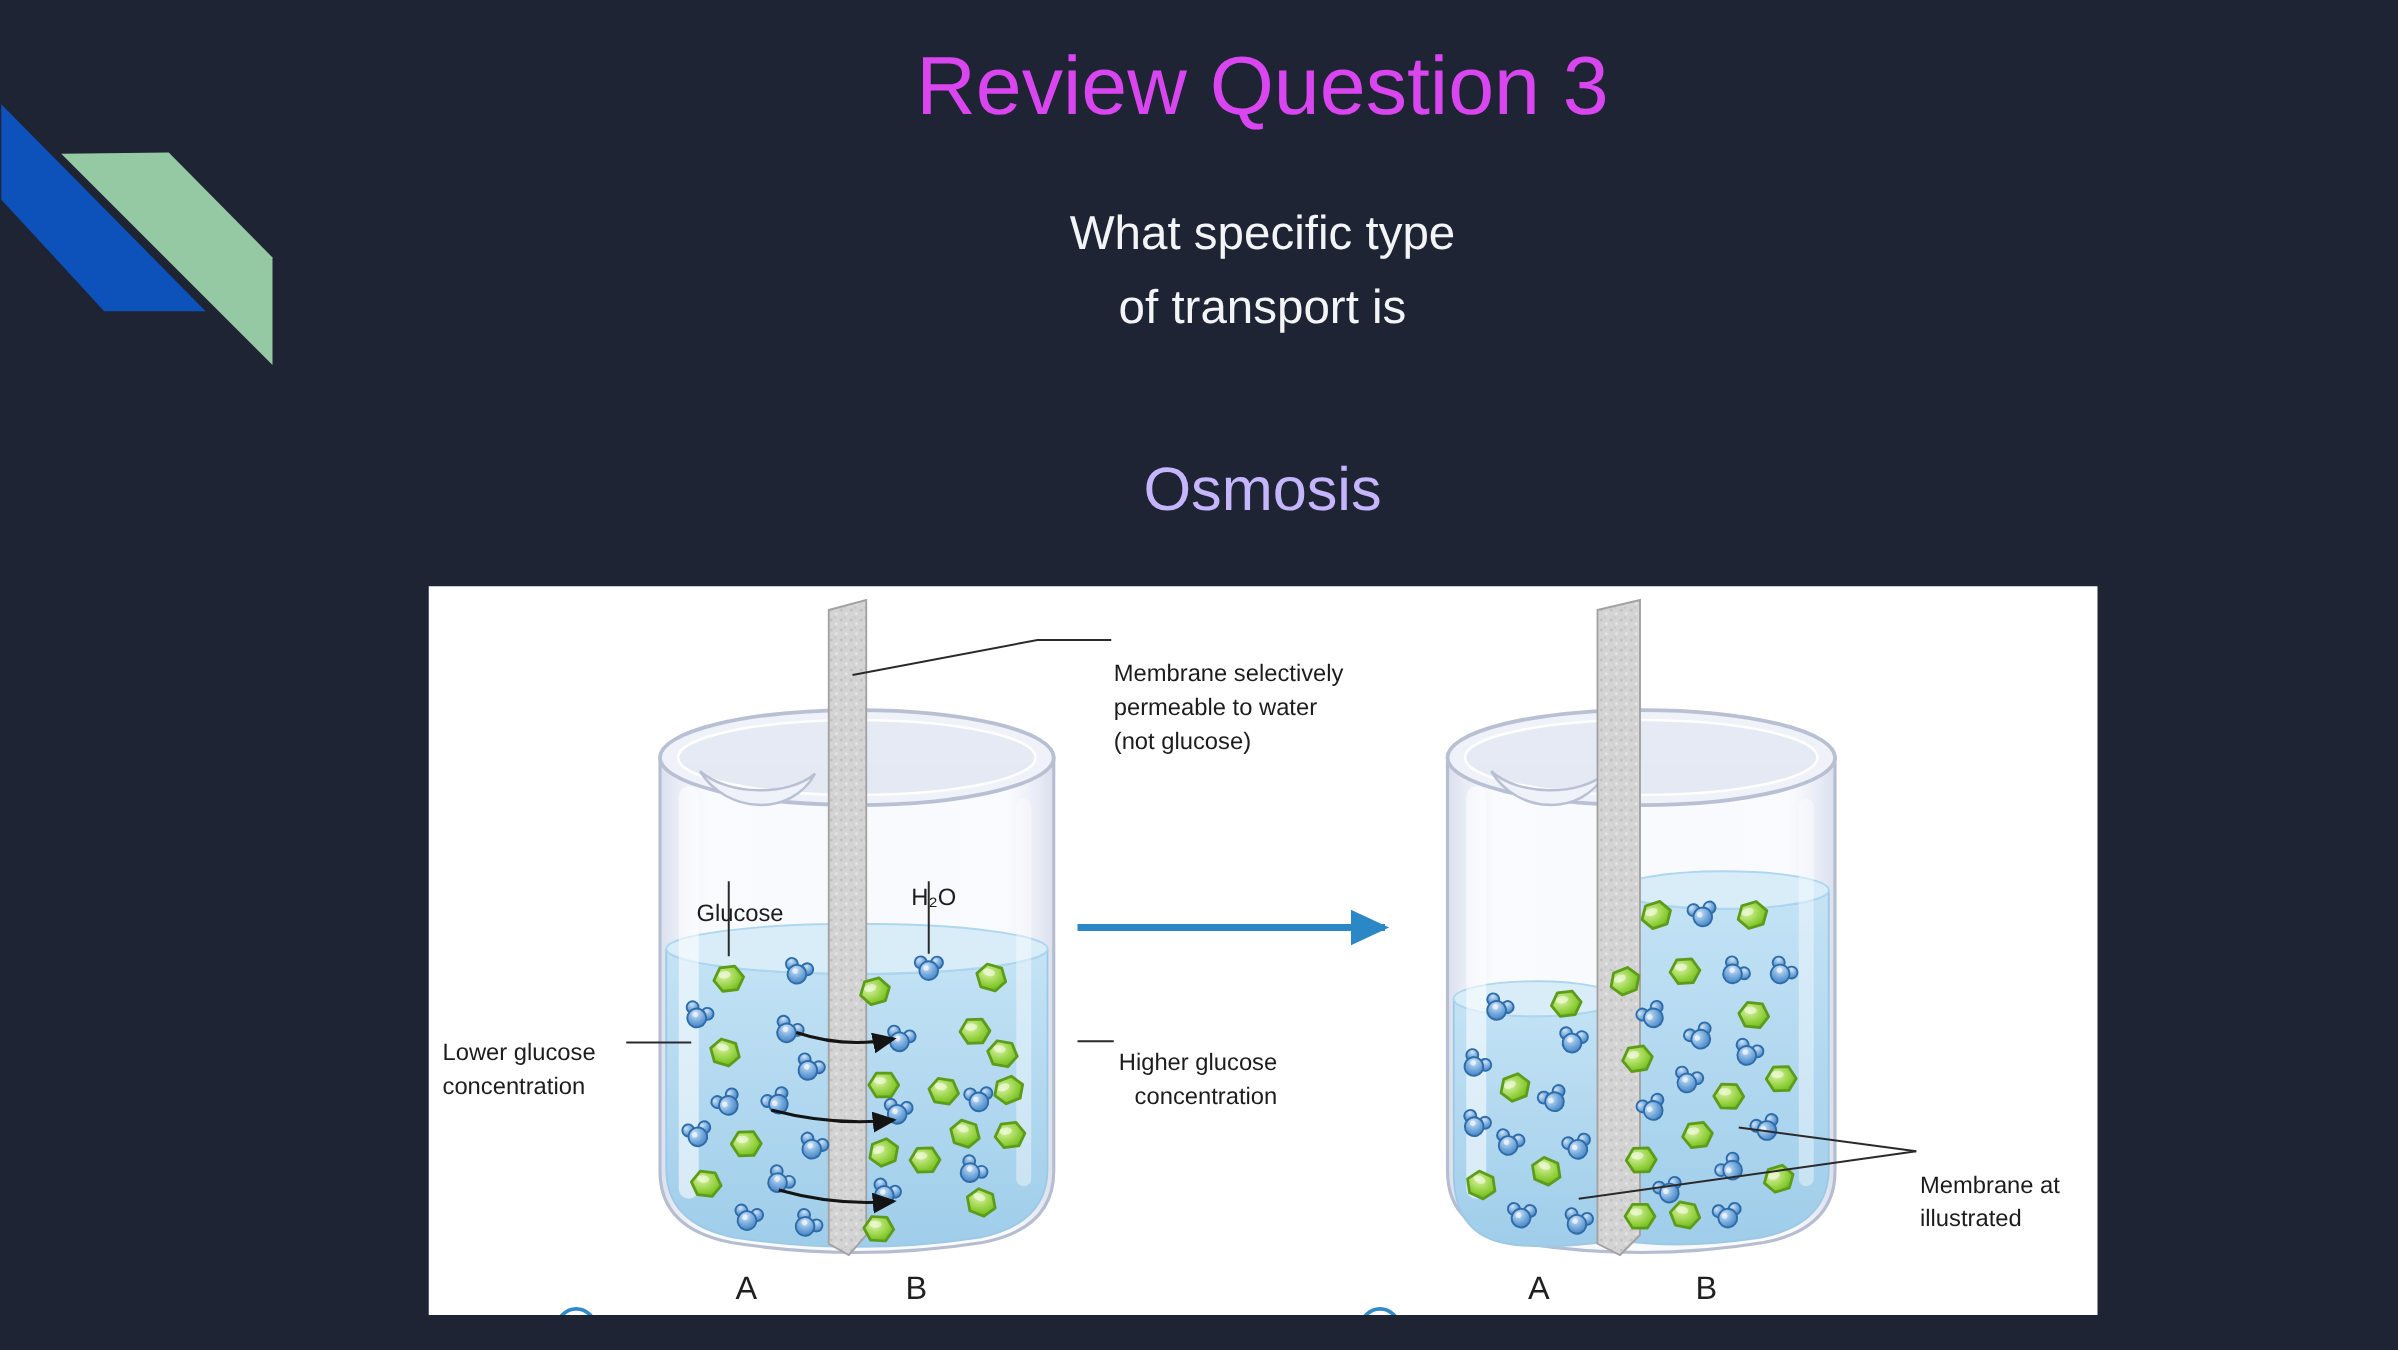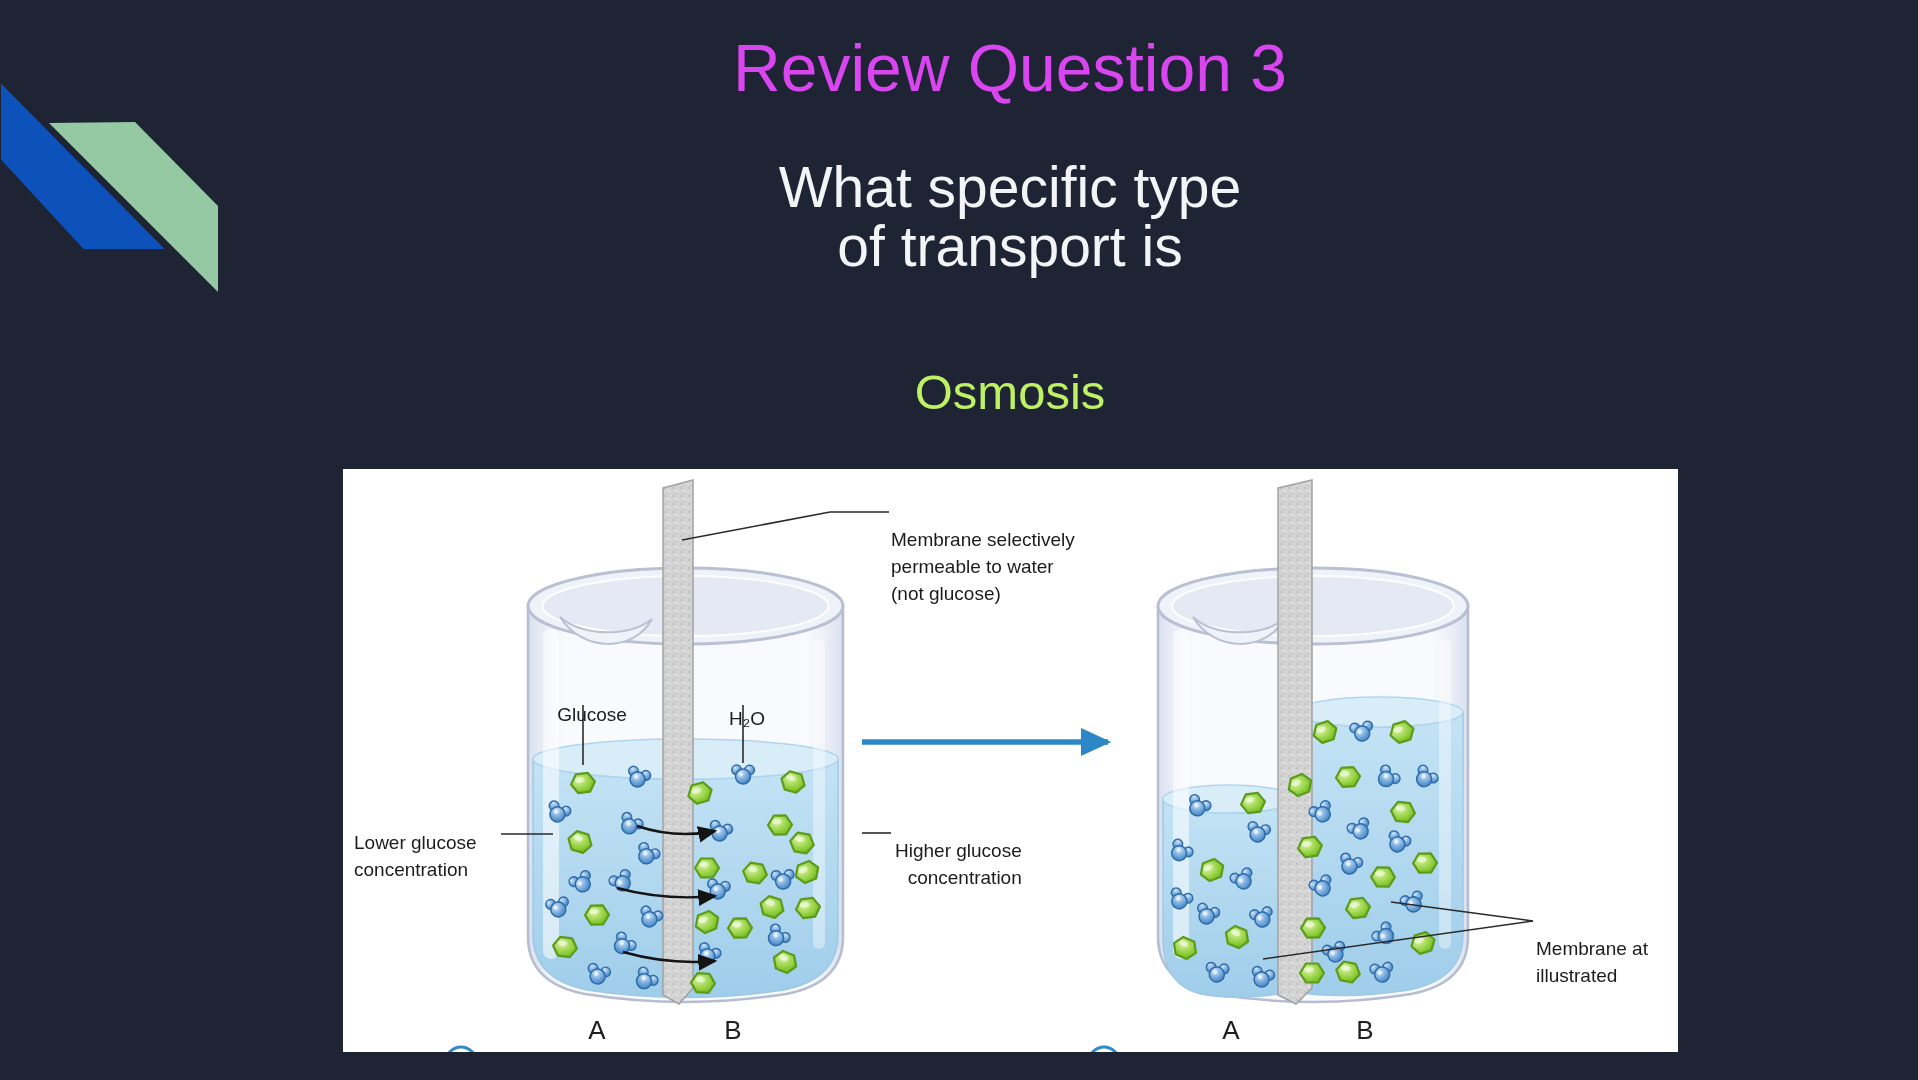--- a/index.html
+++ b/index.html
@@ -8,38 +8,38 @@
     background:#1e2433;
     font-family:"Liberation Sans",sans-serif;
   }
   .corner-svg{position:absolute;left:0;top:0;}
   .slide-title{
     position:absolute;left:1010px;top:32px;transform:translateX(-50%);
     font-size:66px;line-height:72px;color:#d946ef;white-space:nowrap;
   }
   .question{
     position:absolute;left:1010px;top:158px;transform:translateX(-50%);
-    text-align:center;color:#f2f4f6;font-size:57px;line-height:59px;white-space:nowrap;
+    text-align:center;color:#f2f4f6;font-size:38px;line-height:59px;white-space:nowrap;
   }
   .answer{
     position:absolute;left:1010px;top:364px;transform:translateX(-50%);
-    color:#bef264;font-size:49px;line-height:56px;white-space:nowrap;
+    color:#c4b5fd;font-size:49px;line-height:56px;white-space:nowrap;
   }
   .figure{
     position:absolute;left:343px;top:469px;width:1335px;height:583px;
     background:#ffffff;overflow:hidden;
   }
   .fig-svg{position:absolute;left:0;top:0;}
   .lbl{
     position:absolute;color:#1c1c1c;font-size:19px;line-height:27px;
     font-family:"Liberation Sans",sans-serif;white-space:nowrap;margin-top:28px;
   }
   .lbl.centered{transform:translateX(-50%);}
   .membrane-label{left:548px;top:29px;}
-  .glucose-label{left:249px;top:204px;}
+  .glucose-label{left:249px;top:221px;}
   .h2o-label{left:404px;top:208px;}
   .lower-label{left:11px;top:332px;}
   .higher-label{left:552px;top:340px;text-align:right;}
   .solutions-label{left:1193px;top:438px;}
 </style>
 </head>
 <body>
 
 <svg class="corner-svg" width="240" height="300" viewBox="0 0 240 300">
   <polygon points="49,123 135,122 218,206 218,292" fill="#95c9a3"></polygon>

